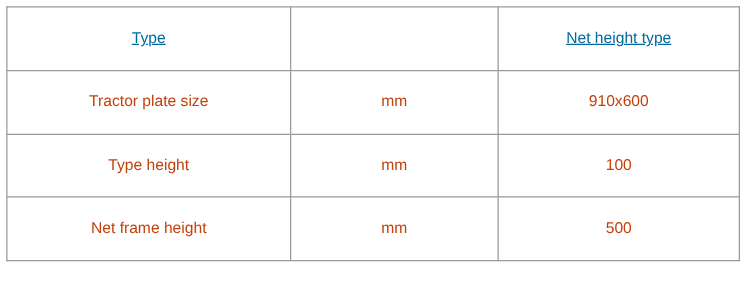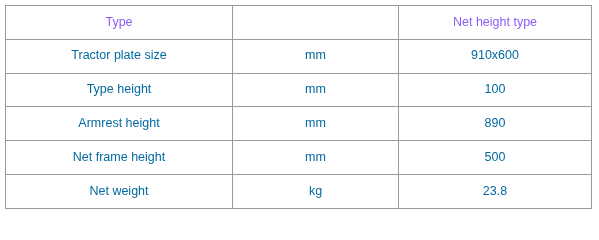--- a/index.html
+++ b/index.html
@@ -29,31 +29,32 @@
   }
   table.spec-table col.col-type   { width: 227px; }
   table.spec-table col.col-unit   { width: 166px; }
   table.spec-table col.col-value  { width: 193px; }
 
   table.spec-table td {
     border: 1px solid #9a9a9a;
     text-align: center;
     vertical-align: middle;
     font-size: 12.5px;
-    color: #0369a1;
+    color: #c2410c;
     font-weight: 400;
     padding: 0 4px;
     height: 25.5px;
     line-height: 25.5px;
     white-space: nowrap;
     overflow: hidden;
   }
   table.spec-table tr.header-row td {
-    color: #8b5cf6;
+    color: #0369a1;
     font-weight: 400;
+    text-decoration: underline;
   }
 </style>
 </head>
 <body>
 
 <div class="spec-table-wrap">
   <table class="spec-table">
     <colgroup>
       <col class="col-type">
       <col class="col-unit">
@@ -69,29 +70,19 @@
         <td>Tractor plate size</td>
         <td>mm</td>
         <td>910x600</td>
       </tr>
       <tr>
         <td>Type height</td>
         <td>mm</td>
         <td>100</td>
       </tr>
       <tr>
-        <td>Armrest height</td>
-        <td>mm</td>
-        <td>890</td>
-      </tr>
-      <tr>
         <td>Net frame height</td>
         <td>mm</td>
         <td>500</td>
-      </tr>
-      <tr>
-        <td>Net weight</td>
-        <td>kg</td>
-        <td>23.8</td>
       </tr>
     </tbody>
   </table>
 </div>
 
 </body></html>

